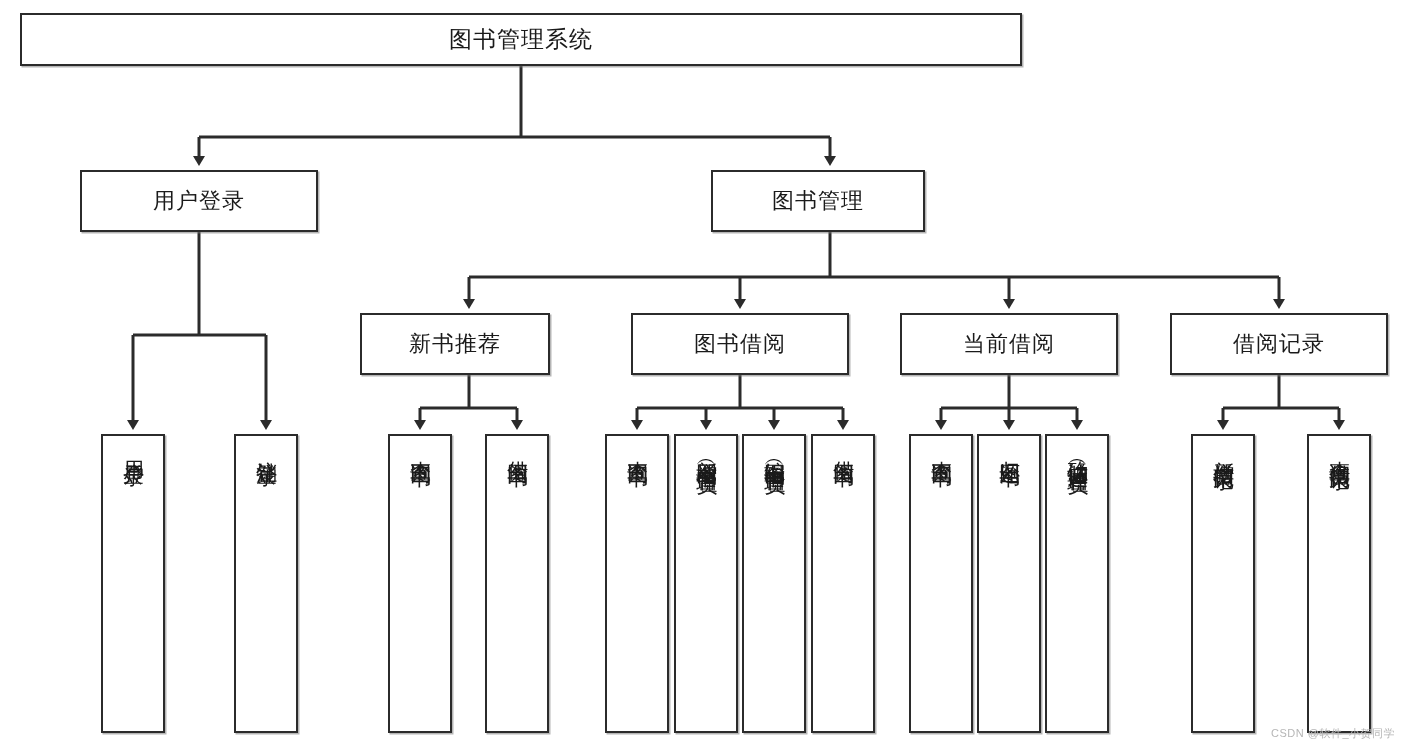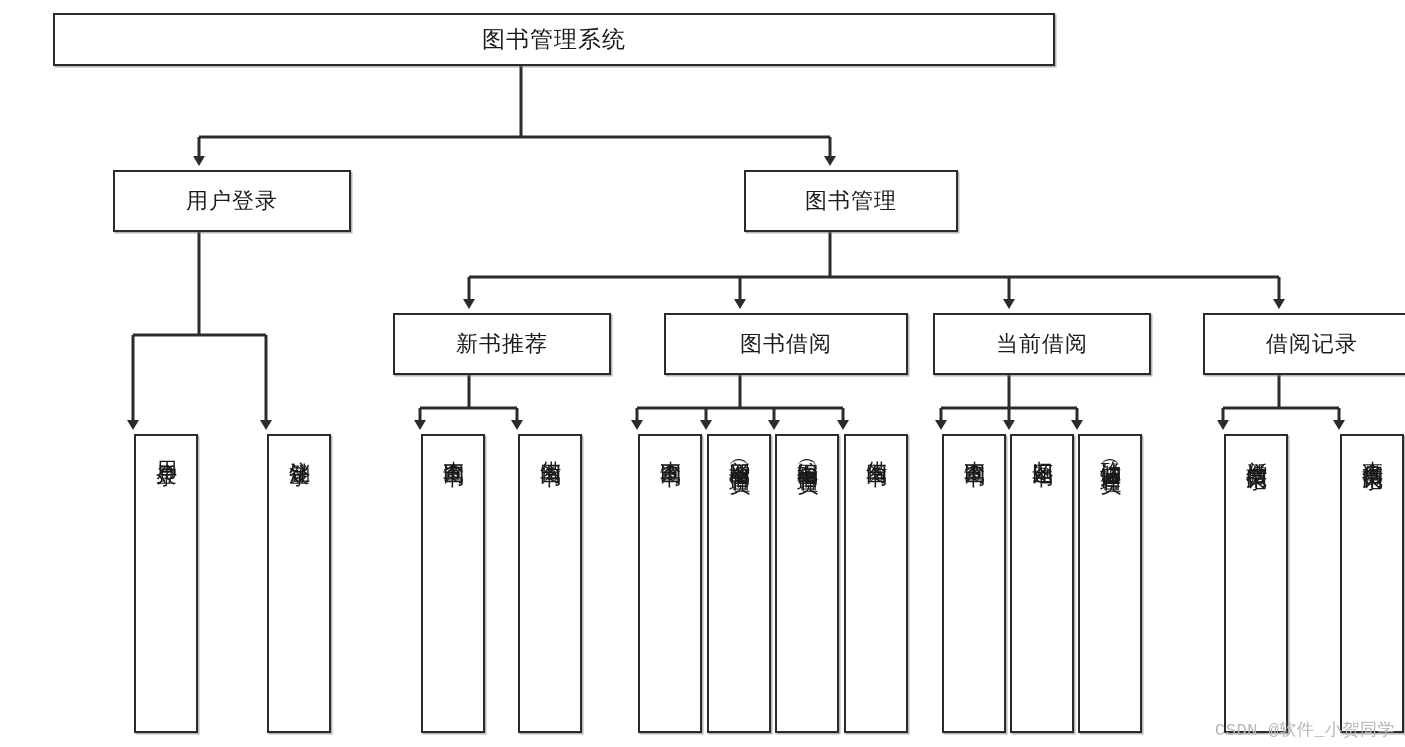--- a/index.html
+++ b/index.html
@@ -31,21 +31,20 @@
   
   .node {
     position: absolute;
     box-sizing: border-box;
     background: #ffffff;
     border: 2px solid #2b2b2b;
     display: flex;
     align-items: center;
     justify-content: center;
     box-shadow: 1.5px 1.5px 0 0 rgba(120,120,120,0.55);
-    margin-left: 33px;
   }
   .node .label {
     font-size: 22px;
     line-height: 1.18;
     letter-spacing: 1px;
     color: #1a1a1a;
     text-align: center;
     white-space: nowrap;
   }
   
@@ -65,25 +64,25 @@
     line-height: 1.32;
     letter-spacing: 2px;
     white-space: normal;
     max-height: 100%;
   }
   
   #watermark {
     position: absolute;
     right: 10px;
     bottom: 6px;
-    font-size: 17px;
+    font-size: 11px;
     color: #b6b6b6;
     letter-spacing: 0.5px;
     white-space: nowrap;
-    font-family: Liberation Mono, monospace;
+    font-family: Liberation Sans, sans-serif;
   }
 </style>
 </head>
 <body>
 
 <div id="canvas">
 
   <svg id="wires" viewBox="0 0 1405 747" xmlns="http://www.w3.org/2000/svg">
     <defs>
       <marker id="arrow" markerWidth="10" markerHeight="12" refX="1" refY="6" orient="auto" markerUnits="userSpaceOnUse">
@@ -141,25 +140,25 @@
   </div>
 
   <div class="node h" style="left:80px; top:170px; width:238px; height:62px;">
     <span class="label">用户登录</span>
   </div>
 
   <div class="node h" style="left:711px; top:170px; width:214px; height:62px;">
     <span class="label">图书管理</span>
   </div>
 
-  <div class="node h" style="left:360px; top:313px; width:218px; height:62px;">
+  <div class="node h" style="left:360px; top:313px; width:190px; height:62px;">
     <span class="label">新书推荐</span>
   </div>
 
-  <div class="node h" style="left:631px; top:313px; width:244px; height:62px;">
+  <div class="node h" style="left:631px; top:313px; width:218px; height:62px;">
     <span class="label">图书借阅</span>
   </div>
 
   <div class="node h" style="left:1170px; top:313px; width:218px; height:62px;">
     <span class="label">借阅记录</span>
   </div>
 
   <div class="node h" style="left:900px; top:313px; width:218px; height:62px;">
     <span class="label">当前借阅</span>
   </div>

